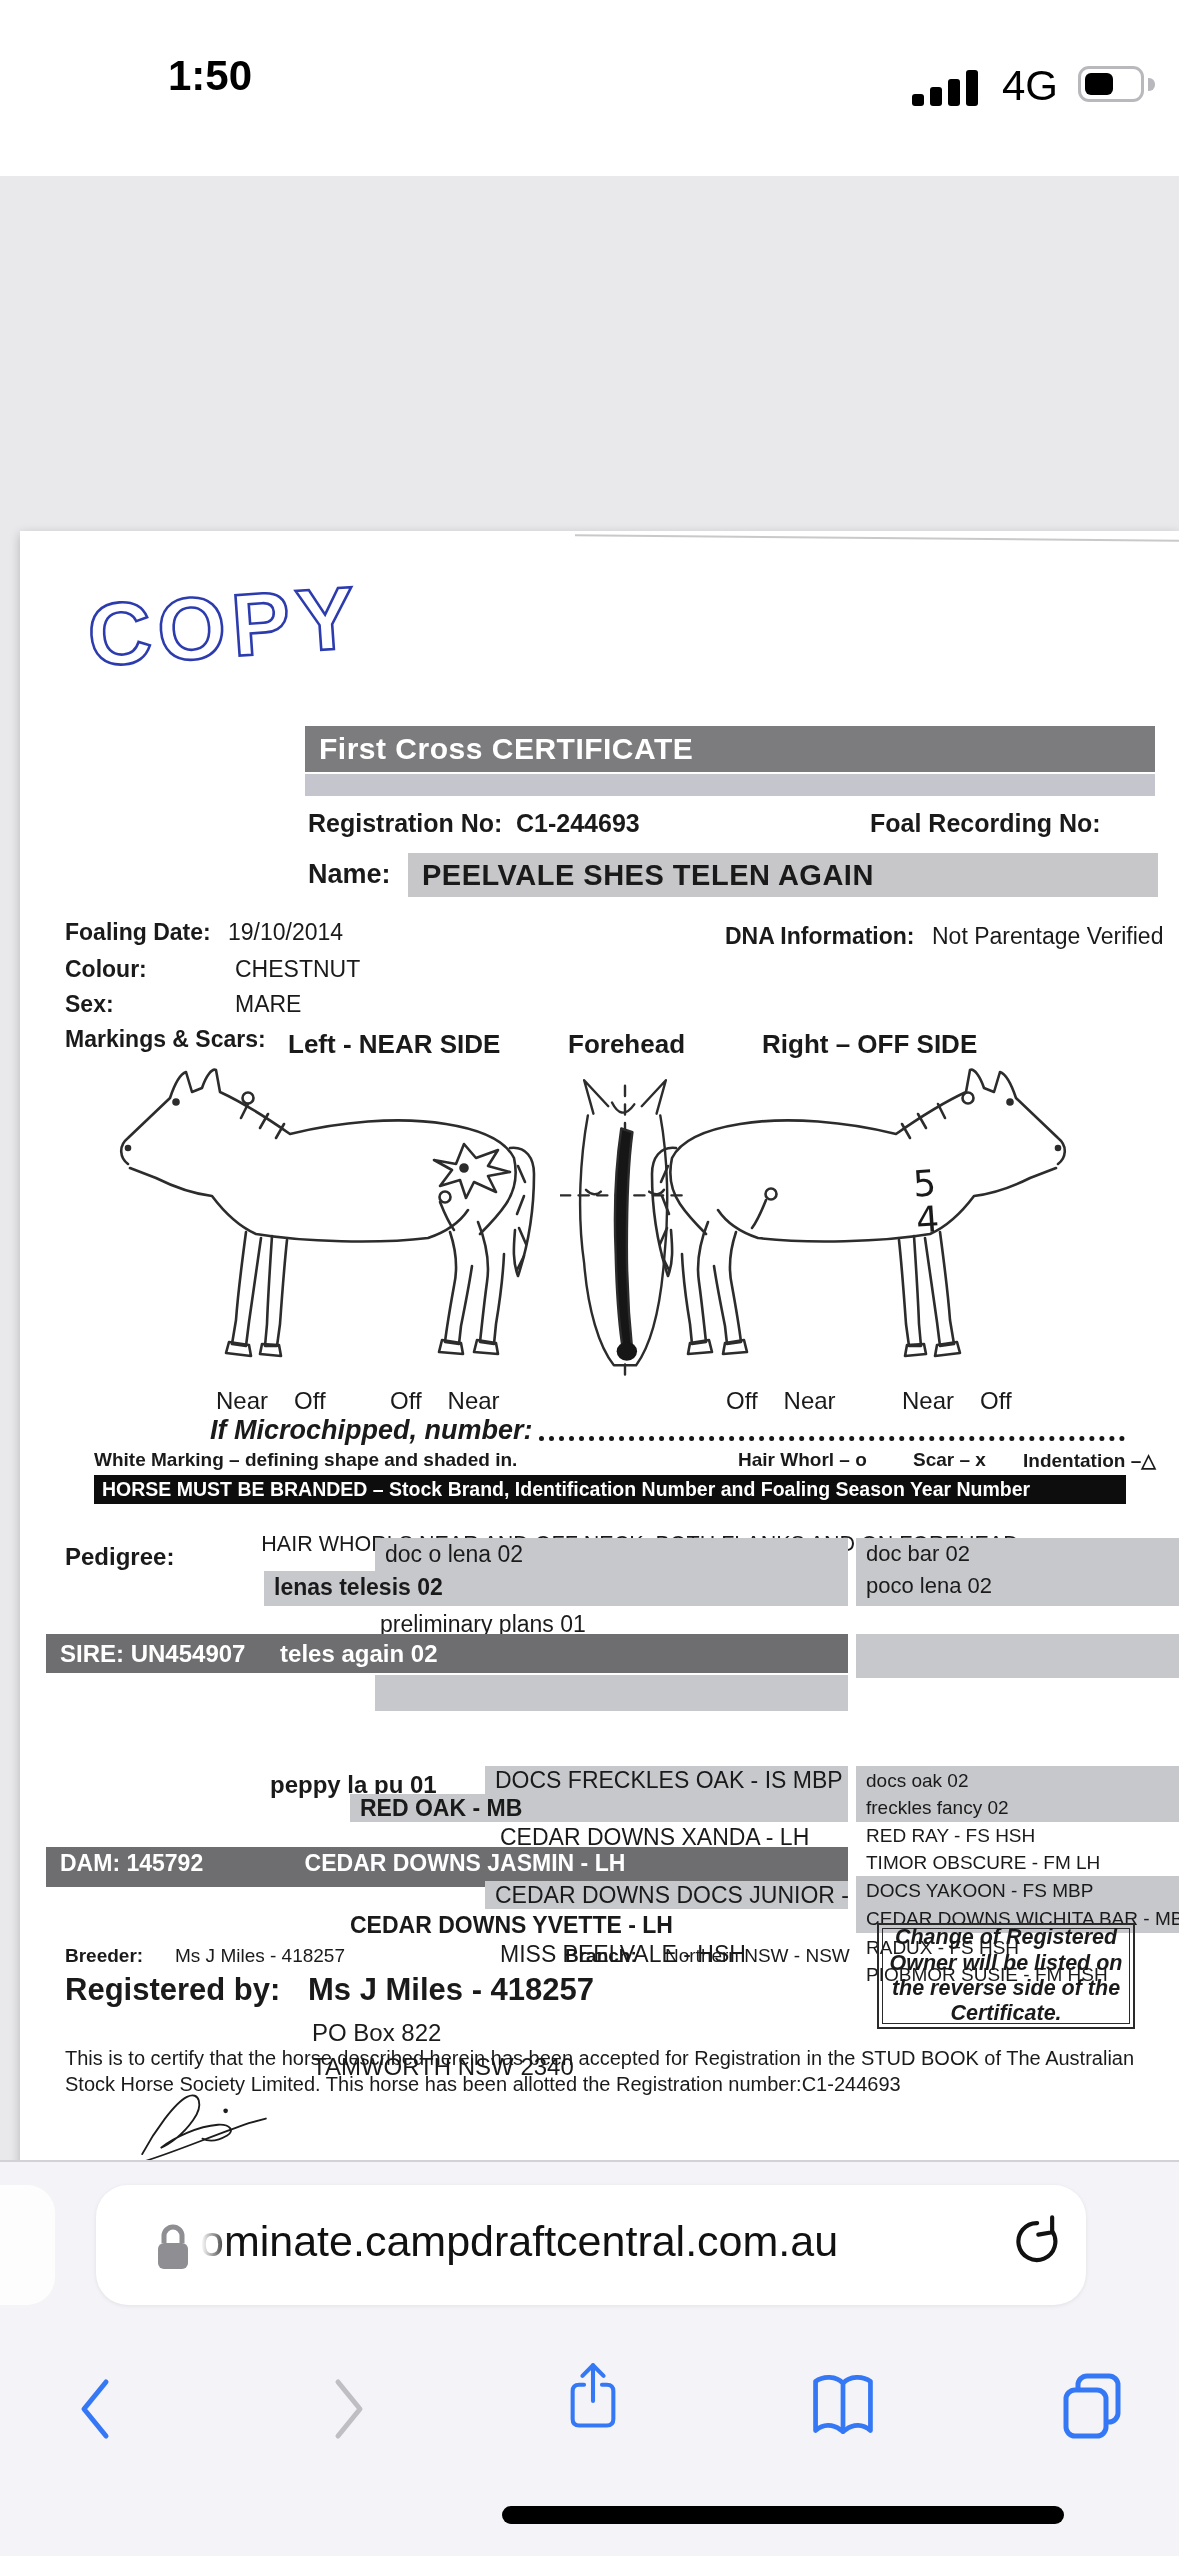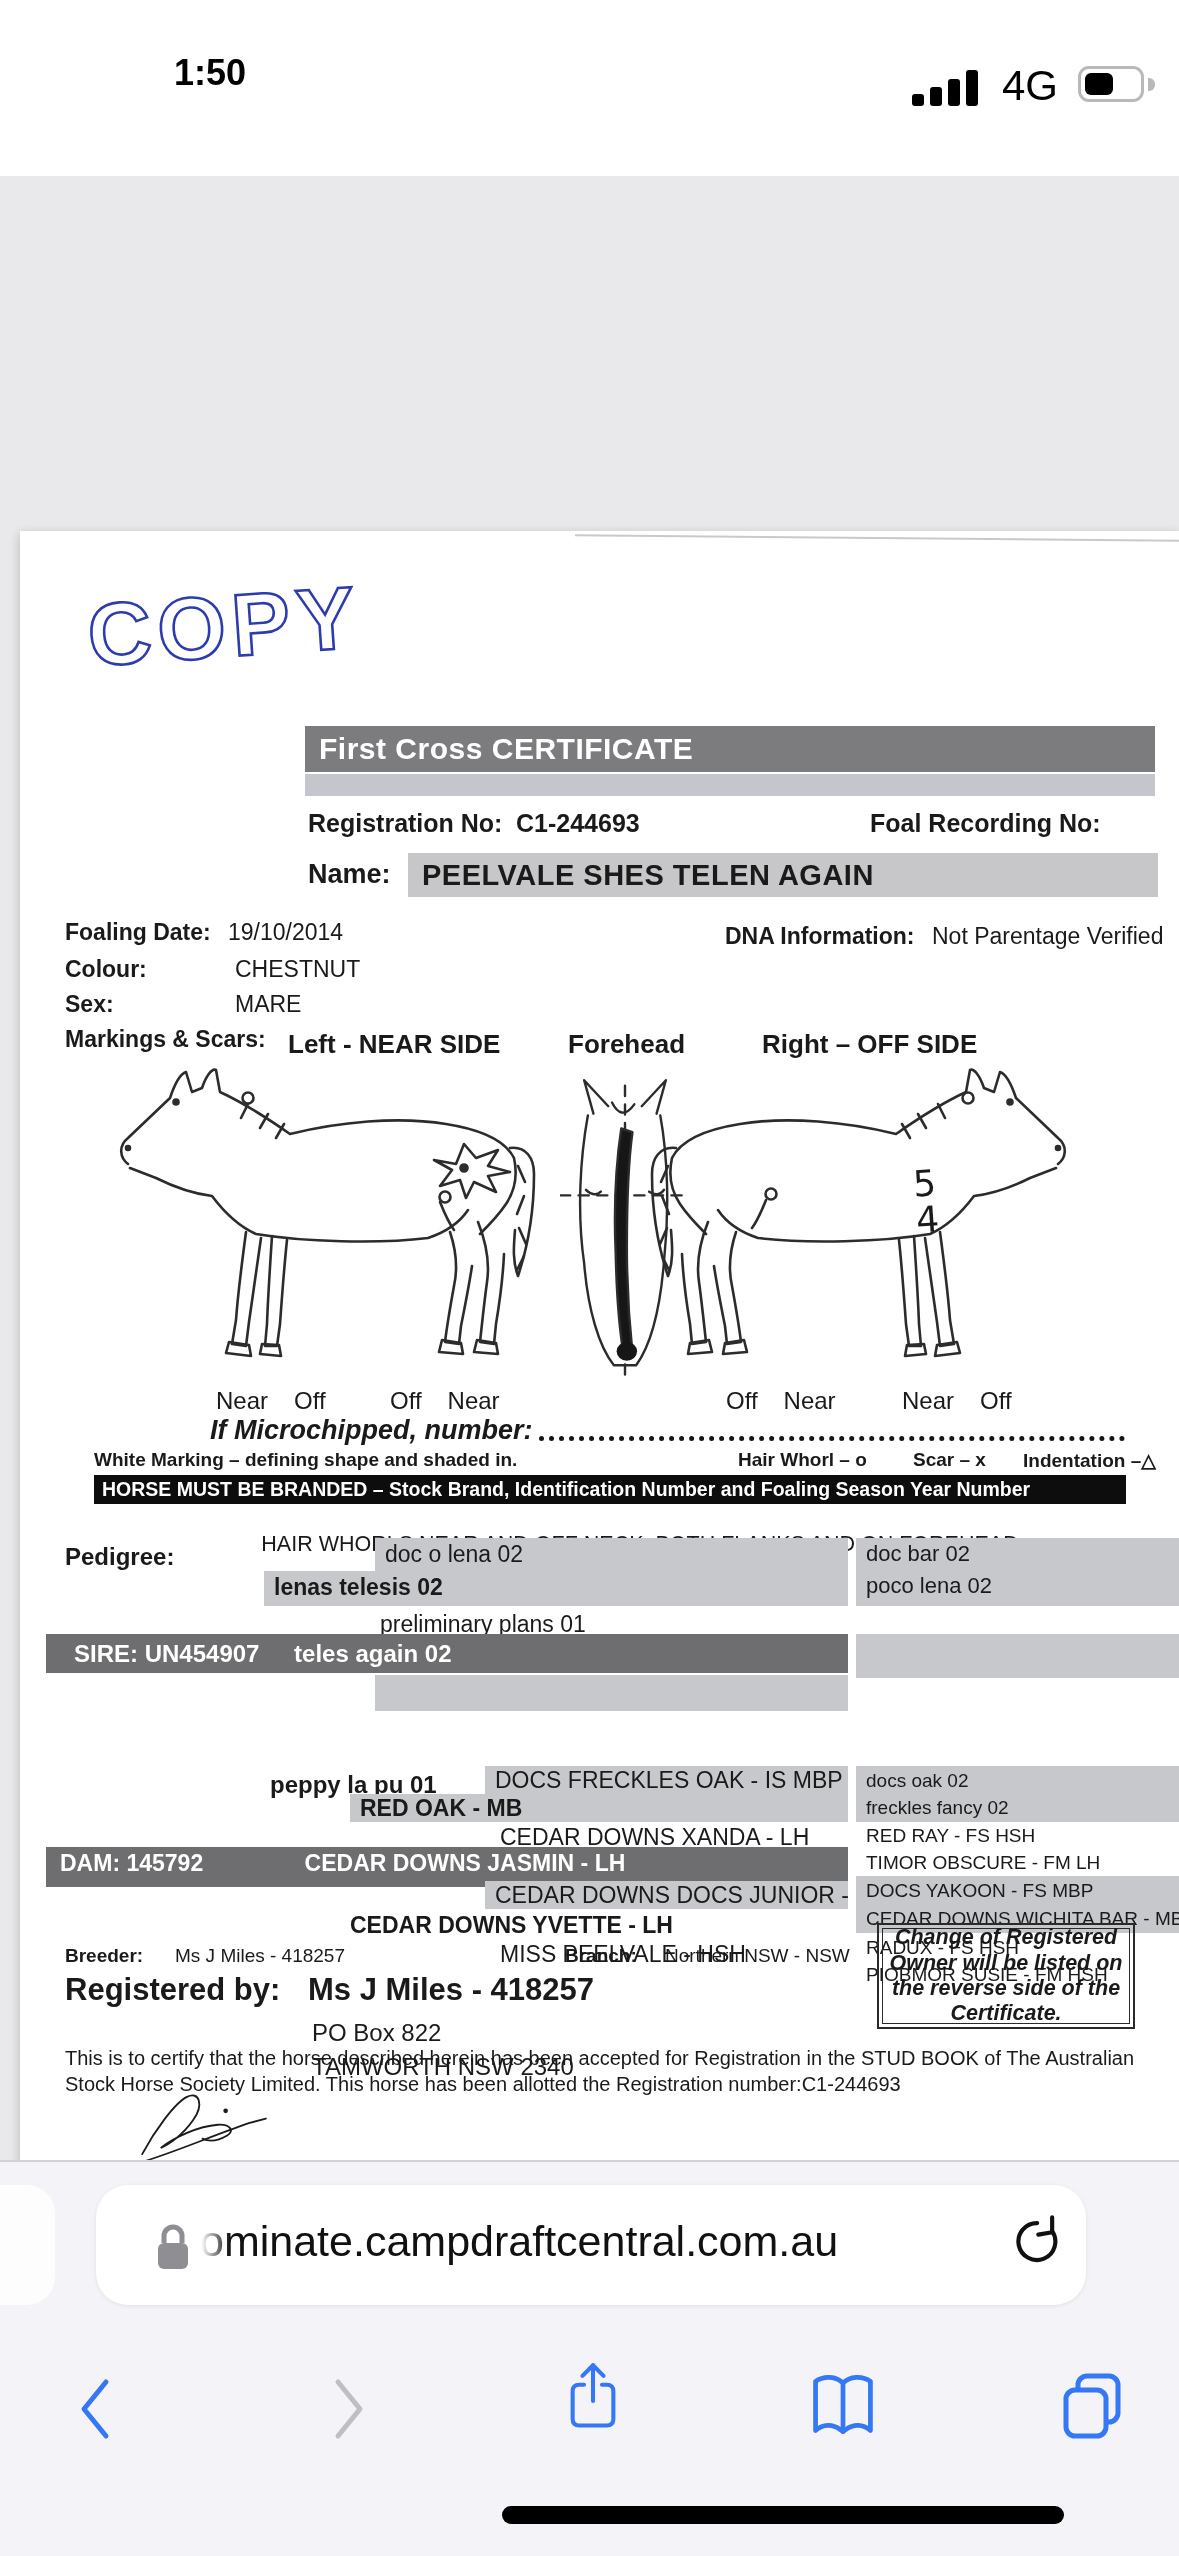--- a/index.html
+++ b/index.html
@@ -3,21 +3,21 @@
 <meta charset="utf-8">
 <style>
   * { margin:0; padding:0; box-sizing:border-box; }
   html,body { width:1179px; height:2556px; background:#fff; font-family:"Liberation Sans",sans-serif; }
   #screen { position:relative; width:1179px; height:2556px; overflow:hidden; background:#fff; }
   .abs { position:absolute; }
   .b { font-weight:bold; }
 
   
   #status-bar { position:absolute; left:0; top:0; width:1179px; height:176px; background:#fff; }
-  .time { position:absolute; left:120px; top:52px; width:180px; text-align:center; font-size:36px; font-weight:bold; color:#000; }
+  .time { position:absolute; left:120px; top:52px; width:180px; text-align:center; font-size:42px; font-weight:bold; color:#000; }
   .sig-bars { position:absolute; left:912px; top:70px; width:78px; height:40px; }
   .sig-bars i { position:absolute; bottom:4px; width:12px; background:#000; border-radius:3px; }
   .net-label { position:absolute; left:1002px; top:62px; font-size:42px; color:#000; }
   .batt { position:absolute; left:1078px; top:66px; width:66px; height:36px; border:3px solid #b9b9bd; border-radius:11px; }
   .batt-fill { position:absolute; left:4px; top:4px; width:28px; height:22px; background:#000; border-radius:6px; }
   .batt-tip { position:absolute; left:1148px; top:78px; width:7px; height:13px; background:#b9b9bd; border-radius:0 6px 6px 0; }
 
   
   #content-bg { position:absolute; left:0; top:176px; width:1179px; height:1984px; background:#e9e9ec; }
   #page { position:absolute; left:20px; top:355px; width:1159px; height:1776px; background:#fff; box-shadow:0 3px 10px rgba(0,0,0,.22); color:#1a1a1a; }
@@ -211,21 +211,21 @@
       <div class="abs b" style="left:45px; top:1012px; font-size:24px;">Pedigree:</div>
 
       <div class="gbar" style="left:355px; top:1007px; width:473px; height:33px;">doc o lena 02</div>
       <div class="rc-block" style="top:1007px; height:68px;"></div>
       <div class="abs" style="left:846px; top:1010px; font-size:22px;">doc bar 02</div>
       <div class="abs" style="left:846px; top:1042px; font-size:22px;">poco lena 02</div>
       <div class="gbar b" style="left:244px; top:1040px; width:584px; height:35px;">lenas telesis 02</div>
       <div class="wrow" style="left:360px; top:1080px;">preliminary plans 01</div>
 
       <div class="dbar" style="left:26px; top:1103px; width:802px; height:39px;">
-        <span style="padding-left:28px;">SIRE: UN454907</span>
+        <span style="padding-left:14px;">SIRE: UN454907</span>
         <span style="padding-left:28px;">teles again 02</span>
       </div>
       <div class="rc-block" style="top:1103px; height:44px;"></div>
       <div class="gbar" style="left:355px; top:1144px; width:473px; height:36px;"></div>
       <div class="wrow b" style="left:250px; top:1240px; font-size:24px;">peppy la pu 01</div>
 
       <div class="gbar" style="left:465px; top:1235px; width:363px; height:28px; line-height:28px;">DOCS FRECKLES OAK - IS MBP</div>
       <div class="gbar b" style="left:330px; top:1263px; width:498px; height:28px; line-height:28px;">RED OAK - MB</div>
       <div class="wrow" style="left:480px; top:1293px;">CEDAR DOWNS XANDA - LH</div>
       <div class="dbar" style="left:26px; top:1316px; width:802px; height:40px; line-height:33px; font-size:23px;">

